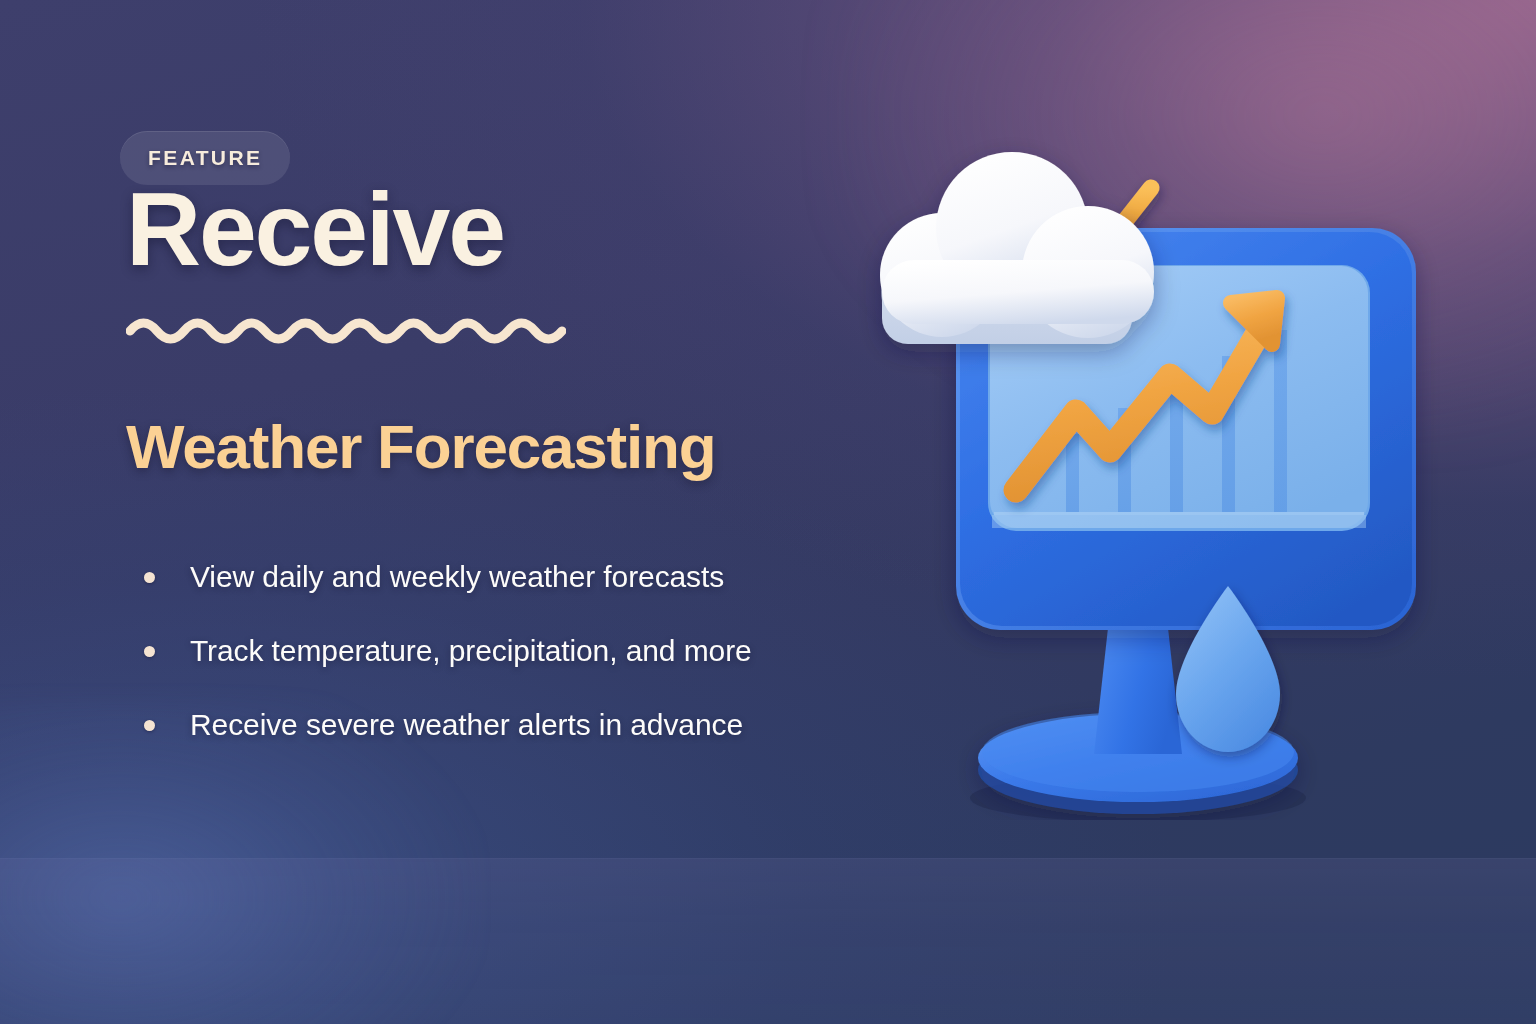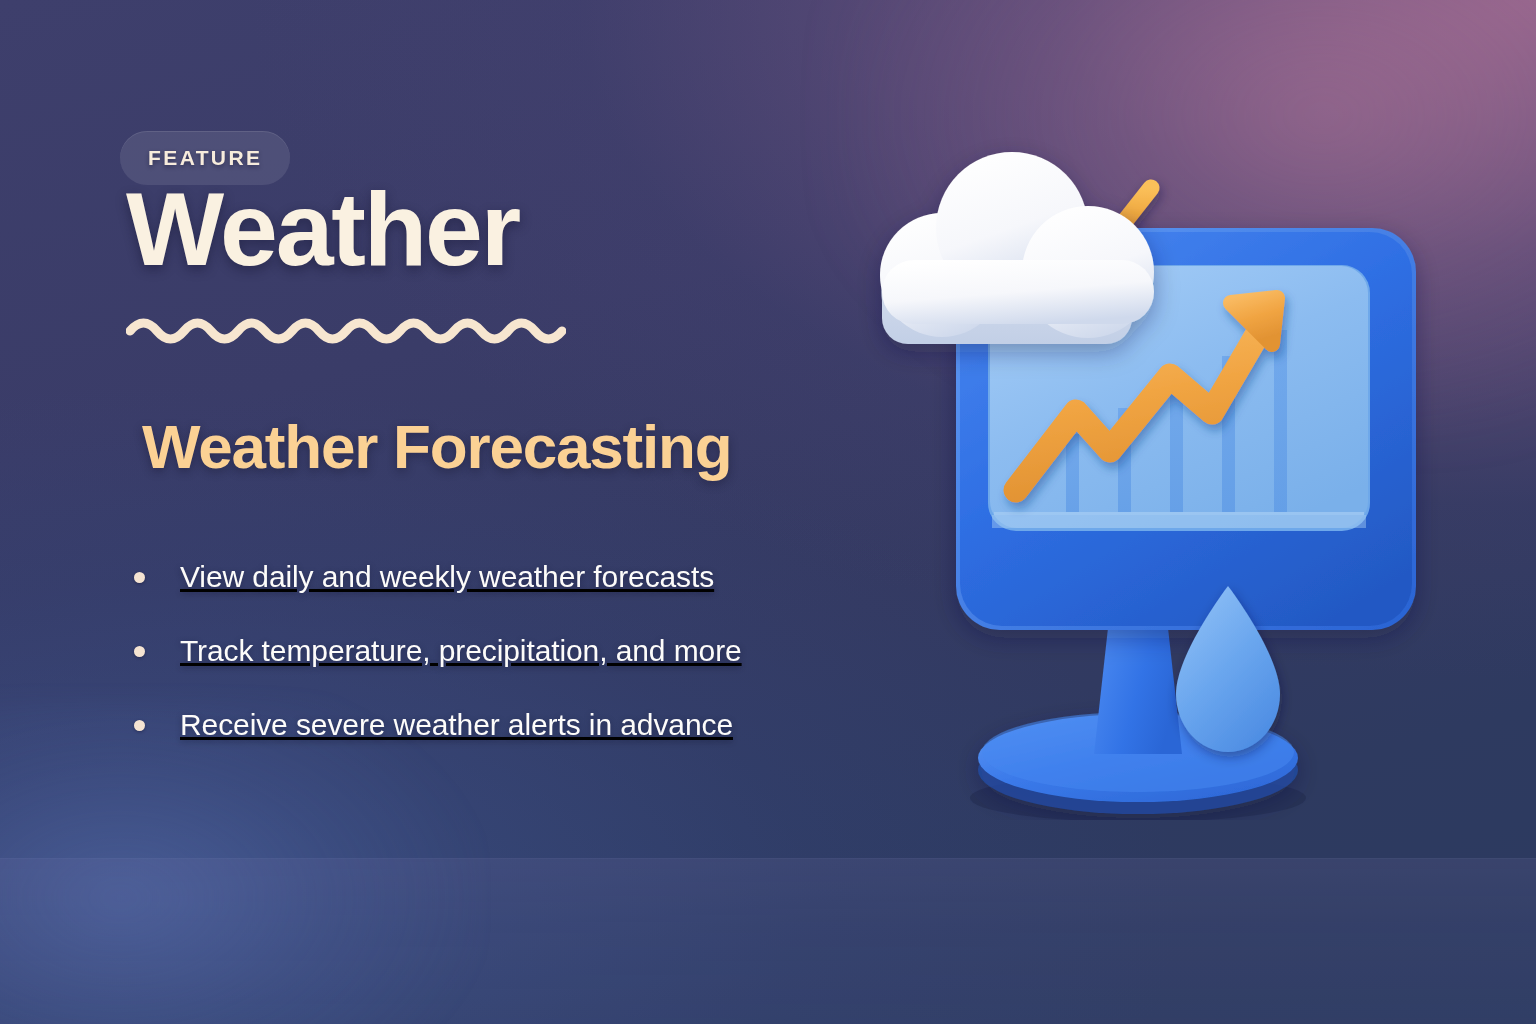--- a/index.html
+++ b/index.html
@@ -46,26 +46,26 @@
     margin-top:44px;
   }
   .title{
     position:absolute;left:126px;top:177px;
     font-size:104px;line-height:1.0;font-weight:bold;
     letter-spacing:-2.2px;color:#faf1e1;
     text-shadow:0 4px 12px rgba(18,18,44,0.45);
   }
   .wave{position:absolute;left:126px;top:305px;width:440px;height:48px;}
   .subtitle{
-    position:absolute;left:142px;top:411px;
+    position:absolute;left:126px;top:411px;
     font-size:62px;font-weight:bold;letter-spacing:-1.2px;
     color:#fbd194;
     text-shadow:0 3px 10px rgba(18,18,44,0.42);
   }
-  .bullets{position:absolute;left:134px;top:540px;width:840px;text-decoration:underline;}
+  .bullets{position:absolute;left:144px;top:540px;width:840px;}
   .bullet{display:flex;align-items:center;height:74px;}
   .dot{
     width:11px;height:11px;border-radius:50%;background:#f5e4d2;
     margin-right:35px;flex:none;
     box-shadow:0 1px 3px rgba(18,18,44,0.4);
   }
   .btxt{
     font-size:30px;color:#fdfcfa;letter-spacing:-0.1px;
     text-shadow:0 2px 6px rgba(18,18,44,0.40);
     white-space:nowrap;
@@ -81,21 +81,21 @@
 <div id="stage">
 
   <div class="corner-glow"></div>
   <div class="floor"></div>
   <div class="floor-glow"></div>
 
   <div class="badge">
     <span>FEATURE</span>
   </div>
 
-  <div class="title">Weather</div>
+  <div class="title">Receive</div>
 
   <div class="wave">
     <svg width="440" height="48" viewBox="0 0 440 48" xmlns="http://www.w3.org/2000/svg">
       <path d="M4 26 Q 17.5 10 31 26 T 58 26 T 85 26 T 112 26 T 139 26 T 166 26 T 193 26 T 220 26 T 247 26 T 274 26 T 301 26 T 328 26 T 355 26 T 382 26 T 409 26 T 436 26" fill="none" stroke="#f7e6d0" stroke-width="9" stroke-linecap="round"></path>
     </svg>
   </div>
 
   <div class="subtitle">Weather Forecasting</div>
 
   <div class="bullets">

